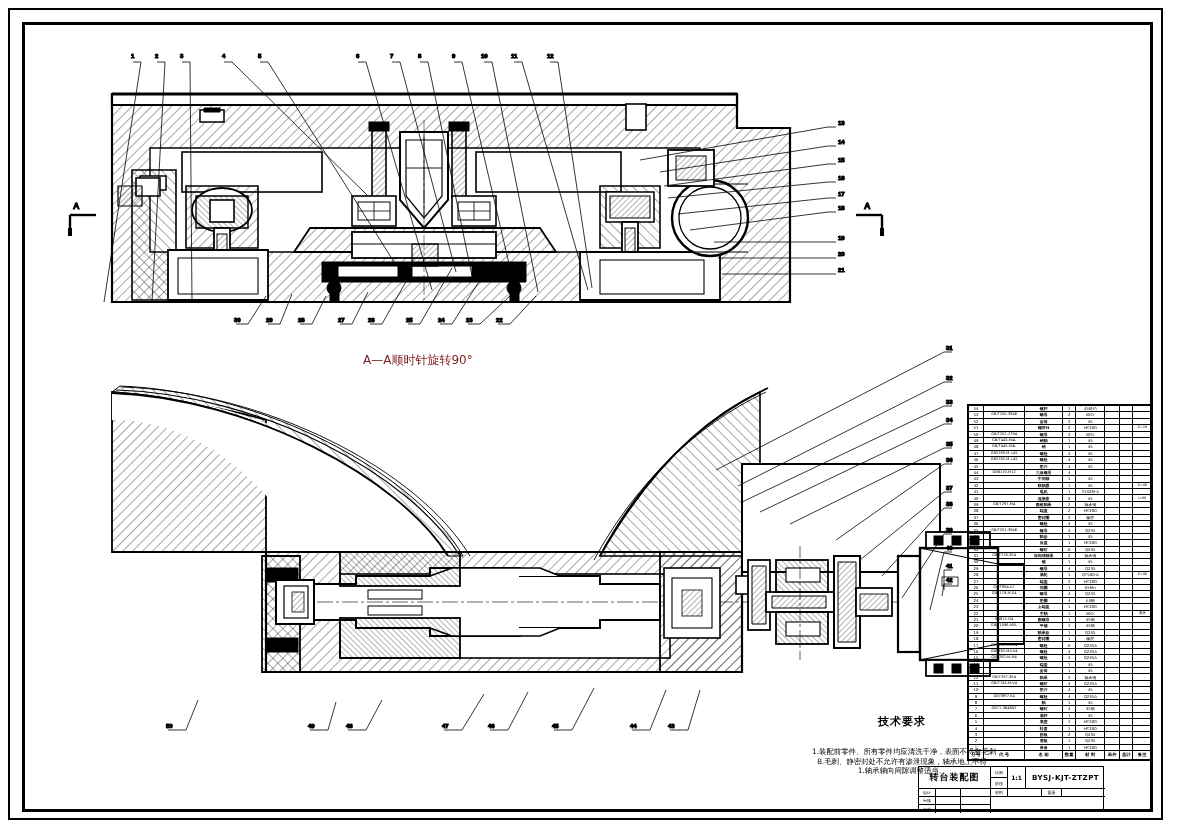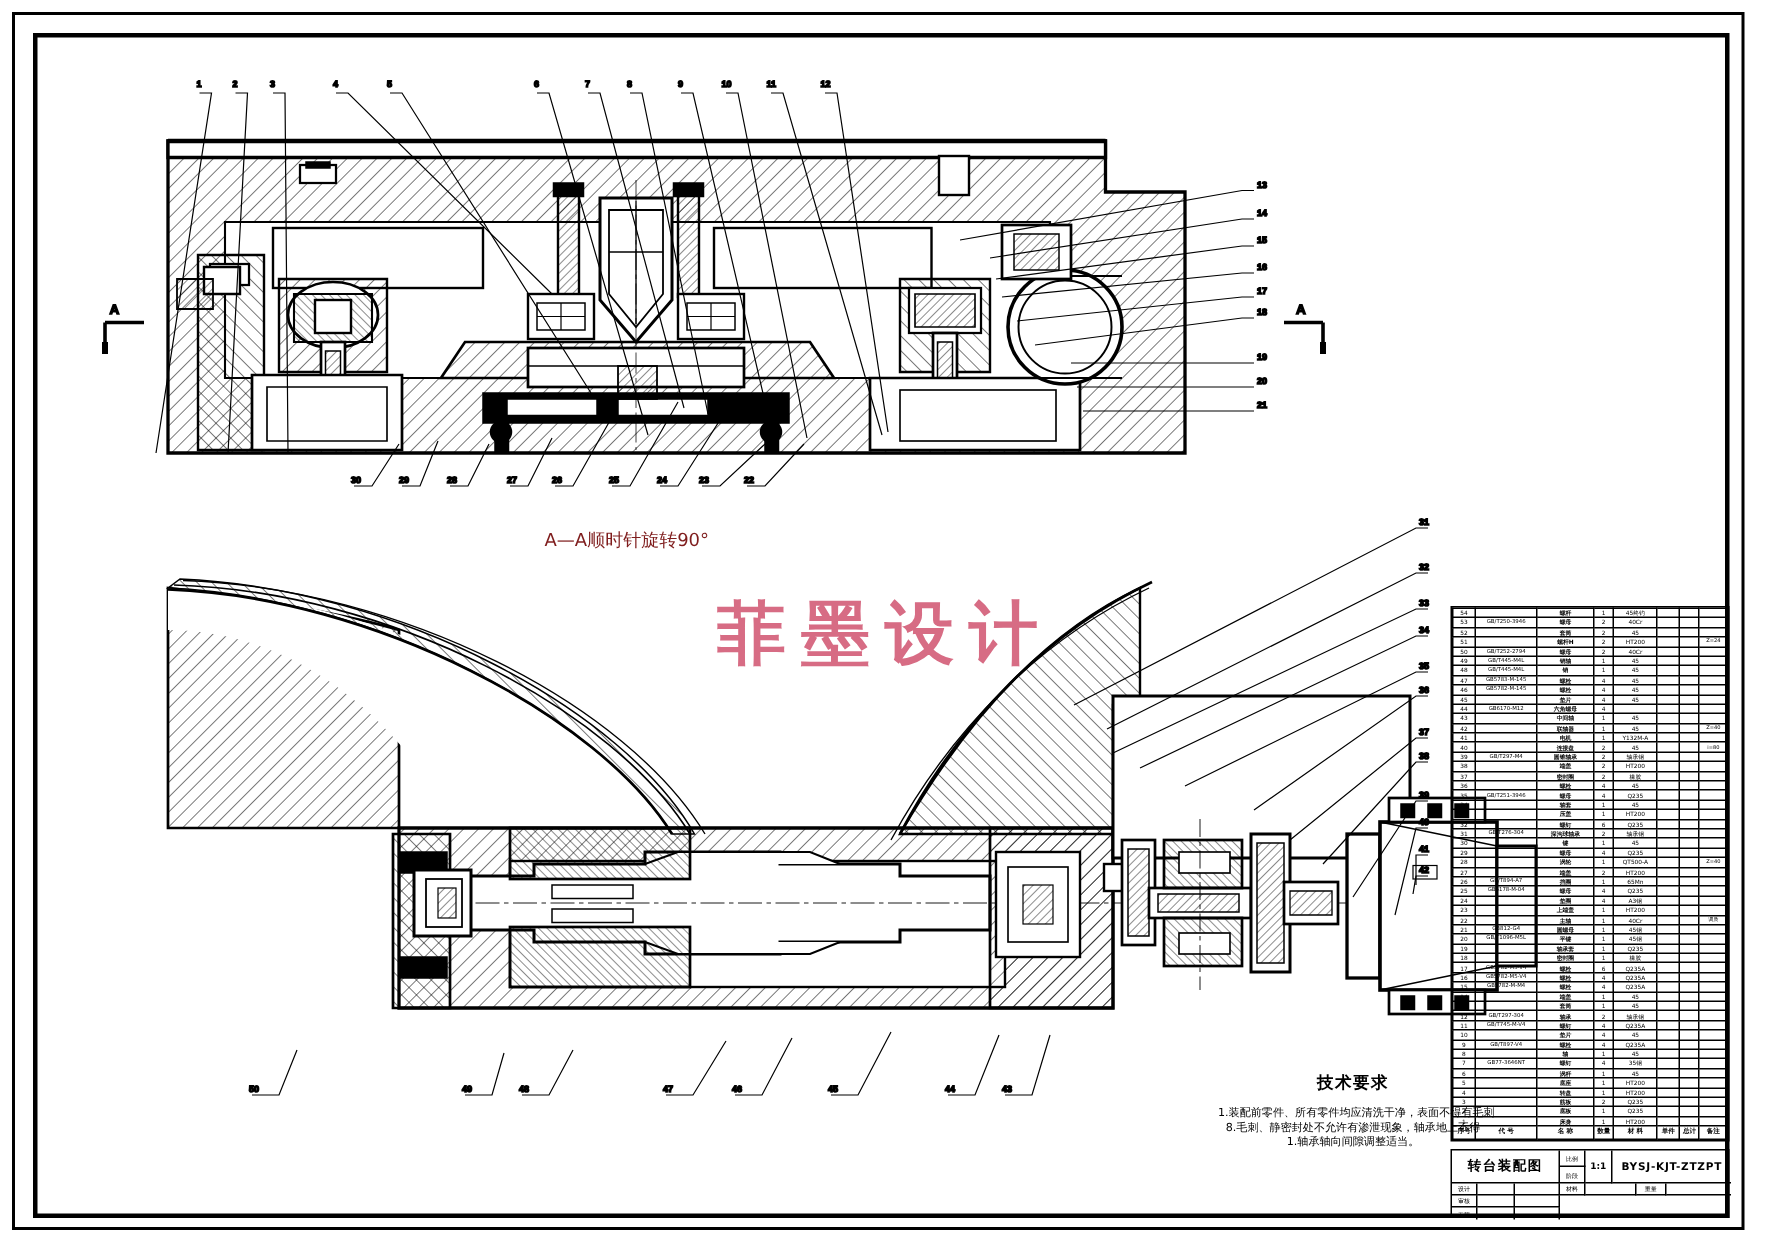--- a/index.html
+++ b/index.html
@@ -10,39 +10,39 @@
   .inner-border{position:absolute;left:22px;top:22px;width:1131px;height:790px;border:3px solid #000;box-sizing:border-box;}
 
   svg.dwg{position:absolute;left:0;top:0;width:1177px;height:834px;}
   svg.dwg text{font-family:"Liberation Sans",sans-serif;font-weight:bold;}
 
   .watermark{position:absolute;left:478px;top:392px;font-family:"DejaVu Serif",serif;font-size:46px;color:#d4607a;letter-spacing:10px;font-weight:bold;opacity:.92;white-space:nowrap;}
 
   .secview{position:absolute;left:363px;top:352px;font-size:12px;color:#7f1d1d;white-space:nowrap;font-family:"DejaVu Sans",sans-serif;}
 
   .techreq{position:absolute;left:812px;top:714px;width:180px;font-family:"DejaVu Sans",sans-serif;color:#000;}
-  .techreq .tr-title{font-size:11px;font-weight:bold;text-align:center;margin-bottom:8px;letter-spacing:1px;}
+  .techreq .tr-title{font-size:11px;font-weight:bold;text-align:center;margin-bottom:18px;letter-spacing:1px;}
   .techreq .tr-line{font-size:7.4px;line-height:9.5px;white-space:nowrap;text-align:center;}
 
   
   #bom{position:absolute;left:967px;top:404px;width:186px;border:1.4px solid #000;box-sizing:border-box;border-collapse:collapse;}
   #bom table{border-collapse:collapse;width:100%;table-layout:fixed;}
   #bom td{border:.6px solid #000;font-size:3.9px;line-height:5.2px;height:5.4px;padding:0;overflow:hidden;white-space:nowrap;font-family:"DejaVu Sans",sans-serif;text-align:center;}
   #bom td.c-no{width:8%;}
   #bom td.c-code{width:23%;font-size:3.6px;}
   #bom td.c-name{width:21%;font-weight:bold;}
   #bom td.c-qty{width:7%;}
   #bom td.c-mat{width:16%;}
   #bom td.c-w1{width:8%;}
   #bom td.c-w2{width:7%;}
   #bom td.c-rem{width:10%;font-size:3.4px;}
   #bom tr.hdr td{font-weight:bold;font-size:4.4px;height:8px;}
 
   
-  #title-block{position:absolute;left:967px;top:766px;width:186px;height:46px;border:1.6px solid #000;box-sizing:border-box;}
+  #title-block{position:absolute;left:918px;top:766px;width:186px;height:46px;border:1.6px solid #000;box-sizing:border-box;}
   #tb-grid{position:relative;width:100%;height:100%;}
   .tbcell{position:absolute;box-sizing:border-box;border-right:.8px solid #000;border-bottom:.8px solid #000;font-size:4px;font-family:"DejaVu Sans",sans-serif;display:flex;align-items:center;justify-content:center;text-align:center;overflow:hidden;white-space:nowrap;}
   .tb-main{font-size:9px;font-weight:bold;letter-spacing:1px;}
   .tb-num{font-size:7px;font-weight:bold;letter-spacing:.5px;}
   .nb{border-right:none;text-align:center;}
   .nbb{border-bottom:none;}
 </style>
 </head>
 <body>
 
@@ -359,21 +359,20 @@
           <text x="552" y="728">45</text>
         <text x="630" y="728">44</text>
           <text x="668" y="728">43</text>
       </g>
 
     </g>
   </svg>
 
   <div class="secview">A—A顺时针旋转90°</div>
 
-  <div class="watermark">菲墨设计</div>
 
   <div class="techreq">
     <div class="tr-title">技术要求</div>
     <div class="tr-line">1.装配前零件、所有零件均应清洗干净，表面不得有毛刺</div>
     <div class="tr-line">8.毛刺、静密封处不允许有渗泄现象，轴承地上不得</div>
     <div class="tr-line">1.轴承轴向间隙调整适当。</div>
   </div>
 
   <div id="bom">
     <table>

